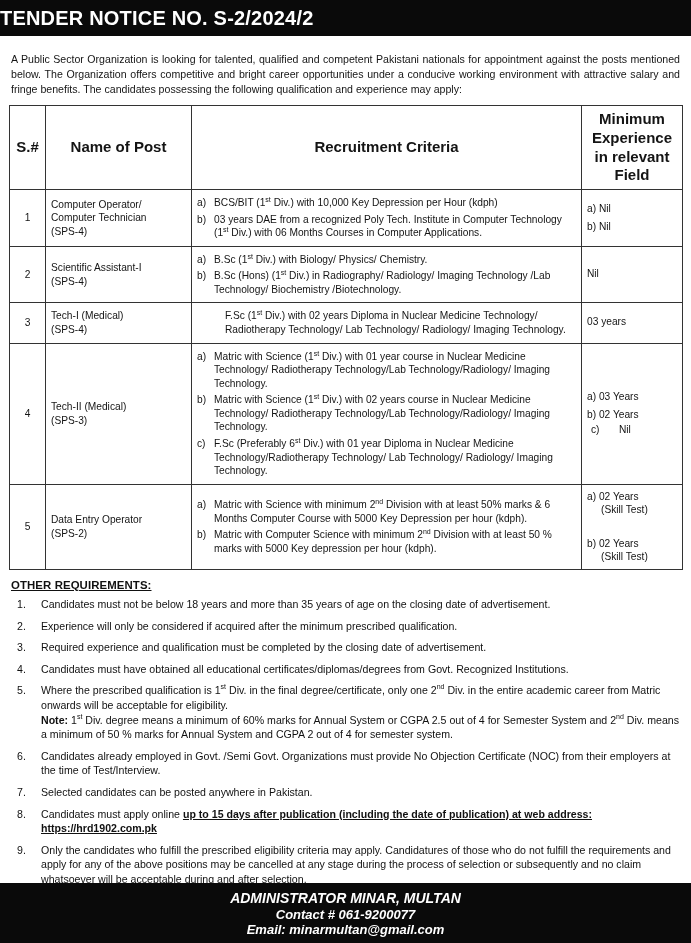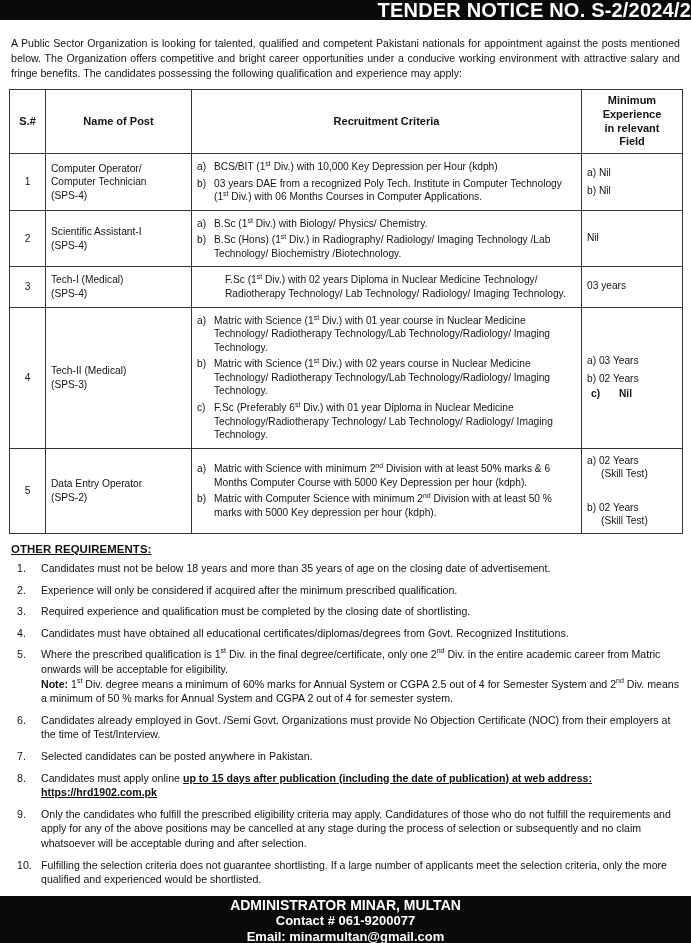--- a/index.html
+++ b/index.html
@@ -17,24 +17,24 @@
     height: 943px;
     position: relative;
     background: #ffffff;
     overflow: hidden;
     box-sizing: border-box;
   }
 
   
   .header-bar {
     background: #0a0a0a;
-    height: 20px;
+    height: 36px;
     display: flex;
     align-items: center;
-    justify-content: flex-end;
+    justify-content: flex-start;
   }
   .header-title {
     color: #ffffff;
     font-size: 20px;
     font-weight: bold;
     letter-spacing: 0.2px;
     white-space: nowrap;
   }
 
   
@@ -63,21 +63,21 @@
     border: 1px solid #333333;
     vertical-align: middle;
     padding: 3px 5px;
     font-size: 10.2px;
     line-height: 1.33;
     color: #141414;
   }
   table.posts thead th {
     text-align: center;
     font-weight: bold;
-    font-size: 11px;
+    font-size: 15px;
     padding: 4px 3px;
     line-height: 1.25;
   }
   col.c-sn    { width: 36px; }
   col.c-post  { width: 146px; }
   col.c-crit  { width: 390px; }
   col.c-exp   { width: 101px; }
 
   td.sn {
     text-align: center;
@@ -114,21 +114,21 @@
   
   .exp-line {
     margin: 0 0 2px 0;
   }
   .exp-sub {
     display: block;
     padding-left: 14px;
   }
   .exp-spaced-a { margin-top: 2px; }
   .exp-spaced-b { margin-top: 4px; }
-  .exp-spaced-c { padding-left: 4px; font-weight: bold; }
+  .exp-spaced-c { padding-left: 4px; }
   .exp-c-marker { display: inline-block; width: 28px; }
 
   sup {
     font-size: 7px;
     vertical-align: super;
     line-height: 0;
   }
 
   
   .req-heading {
@@ -170,27 +170,28 @@
     display: inline-block;
   }
 
   
   .footer-bar {
     position: absolute;
     left: 0;
     right: 0;
     bottom: 0;
     background: #0a0a0a;
-    height: 47px;
+    height: 60px;
     display: flex;
     flex-direction: column;
     align-items: center;
     justify-content: center;
     padding-top: 2px;
     box-sizing: border-box;
+    font-style: italic;
   }
   .footer-bar div {
     color: #ffffff;
     font-weight: bold;
     line-height: 1.18;
   }
   .f-admin   { font-size: 14px; }
   .f-contact { font-size: 13px; }
   .f-email   { font-size: 13px; text-align: center; }
 </style>
@@ -362,21 +363,21 @@
         <span class="body">Candidates must not be below 18 years and more than 35 years of age on the closing date of advertisement.</span>
       </li>
 
       <li>
         <span class="num">2.</span>
         <span class="body">Experience will only be considered if acquired after the minimum prescribed qualification.</span>
       </li>
 
       <li>
         <span class="num">3.</span>
-        <span class="body">Required experience and qualification must be completed by the closing date of shortlisting.</span>
+        <span class="body">Required experience and qualification must be completed by the closing date of advertisement.</span>
       </li>
 
       <li>
         <span class="num">4.</span>
         <span class="body">Candidates must have obtained all educational certificates/diplomas/degrees from Govt. Recognized Institutions.</span>
       </li>
 
       <li>
         <span class="num">5.</span>
         <span class="body"><span>Where the prescribed qualification is 1</span><sup>st</sup><span> Div. in the final degree/certificate, only one 2</span><sup>nd</sup><span> Div. in the entire academic career from Matric onwards will be acceptable for eligibility.</span><span class="note-line"><b class="bold">Note:</b><span> 1</span><sup>st</sup><span> Div. degree means a minimum of 60% marks for Annual System or CGPA 2.5 out of 4 for Semester System and 2</span><sup>nd</sup><span> Div. means a minimum of 50 % marks for Annual System and CGPA 2 out of 4 for semester system.</span></span></span>

